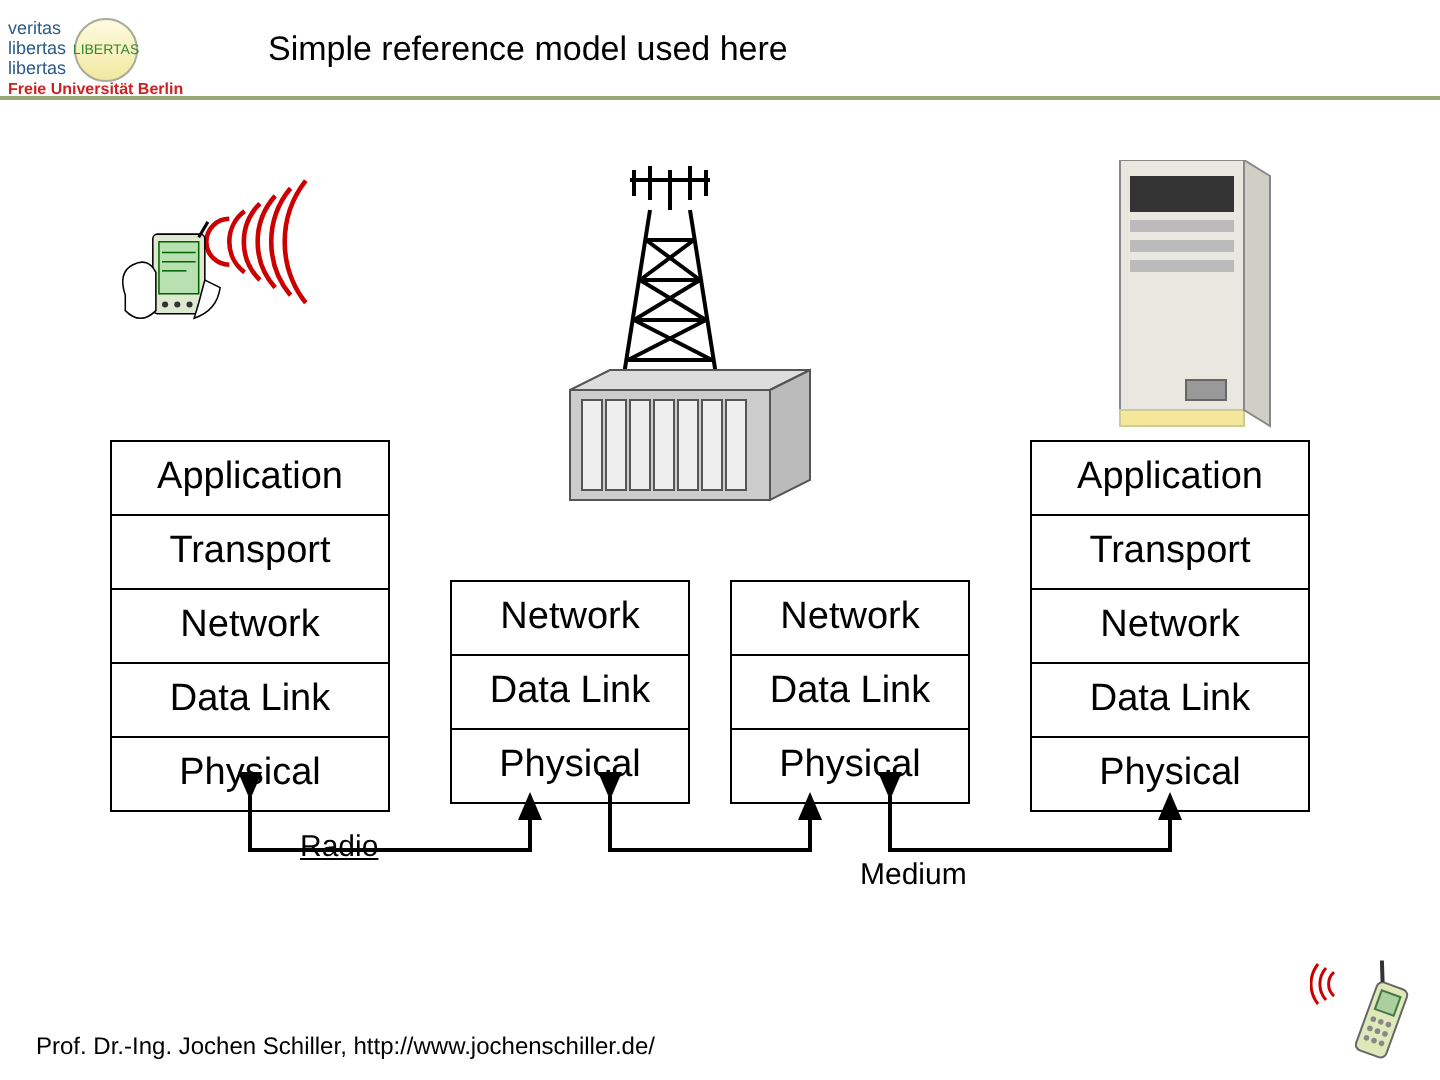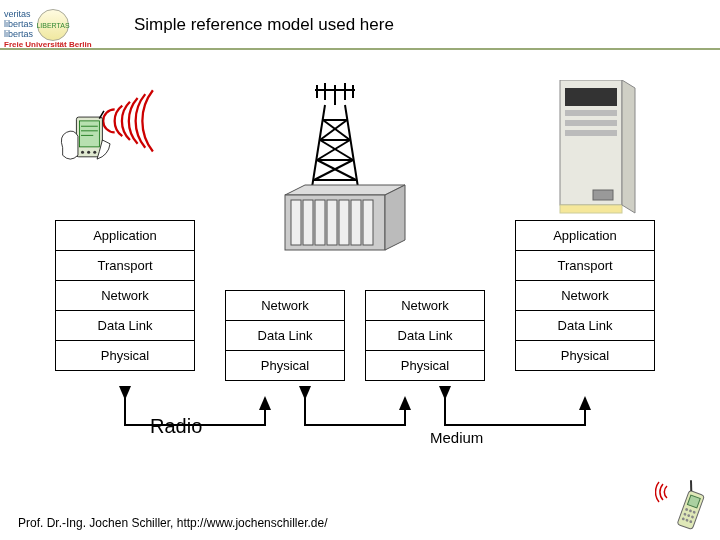--- a/index.html
+++ b/index.html
@@ -73,35 +73,36 @@
   .stack {
     position:absolute;
     top:140px;
     width:140px;
     border:1px solid #000;
   }
   .stack.end { top:140px; }
   .stack .cell {
     border-top:1px solid #000;
     text-align:center;
-    font-size:13px;
+    font-size:19px;
     padding:7px 0;
     background:#fff;
   }
   .stack .cell:first-child { border-top:none; }
   .stack.mid { top:210px; width:120px; }
   .s1 { left:0; }
   .s2 { left:170px; }
   .s3 { left:310px; }
   .s4 { left:460px; }
 
   .radio-lbl {
     position:absolute;
     left:95px; top:335px;
-    font-size:20px;
+    font-size:15px;
+    text-decoration:underline;
   }
   .medium-lbl {
     position:absolute;
     left:375px; top:349px;
     font-size:15px;
   }
 
   .footer {
     position:absolute;
     left:18px; bottom:10px;

